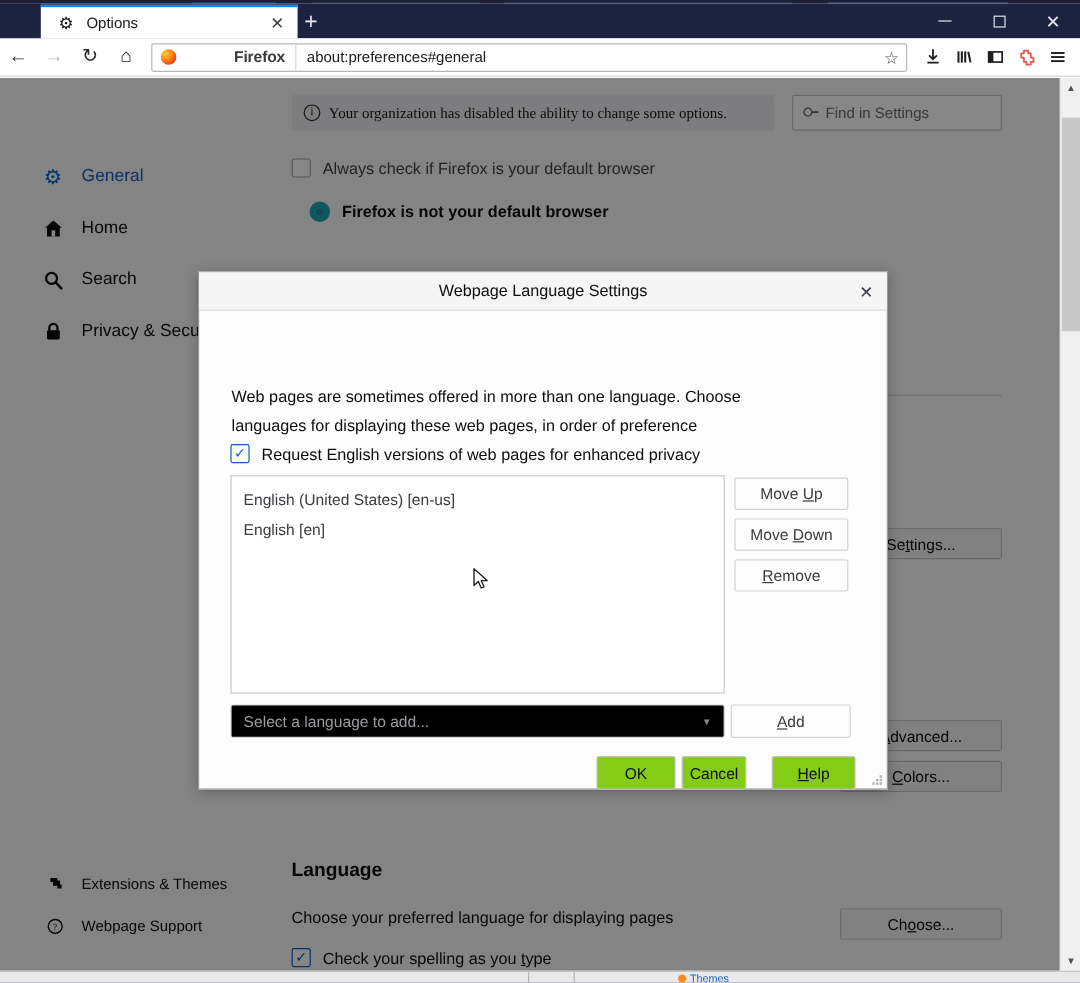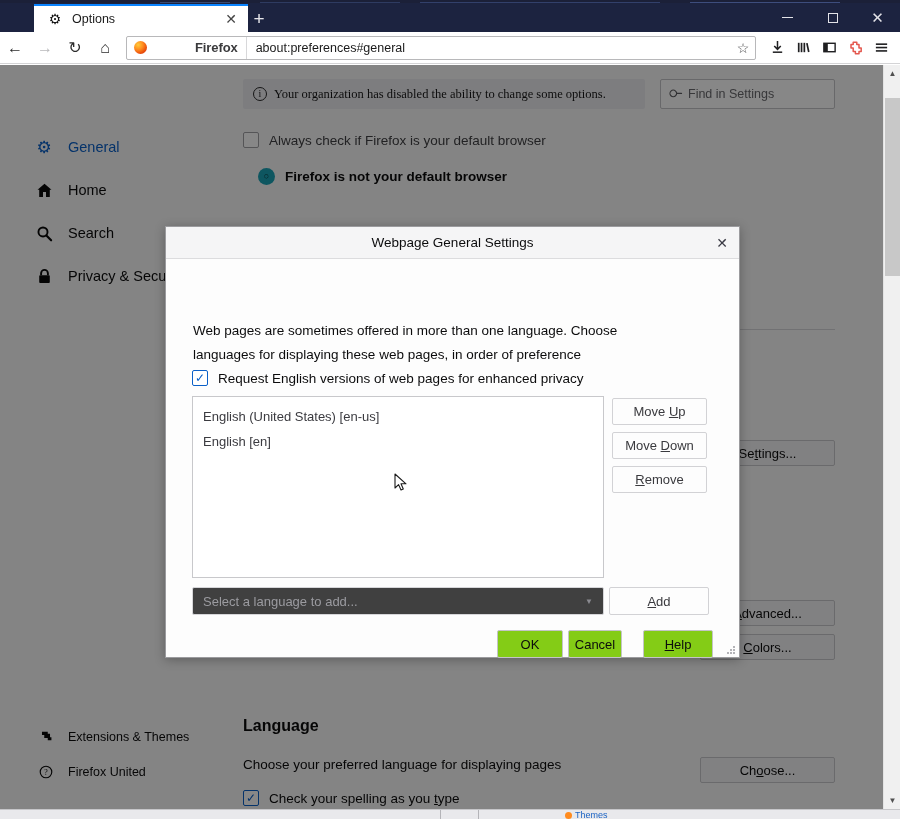--- a/index.html
+++ b/index.html
@@ -275,21 +275,21 @@
 
   .dlg-sidebtn {
     position:absolute; left: 446px; width: 95px; height: 27px;
     border: 1px solid #d2d2d5; background: #fdfdfd; border-radius: 2px;
     font-size: 13px; color: #3a3a3e;
     display:flex; align-items:center; justify-content:center; cursor:pointer;
   }
 
   #lang-select {
     position: absolute; left: 26px; top: 328px; width: 412px; height: 28px;
-    border: 1px solid #d6d6d9; background: #404040; border-radius: 2px;
+    border: 1px solid #d6d6d9; background: #000000; border-radius: 2px;
     display:flex; align-items:center; padding: 0 10px; cursor: pointer;
   }
   #lang-select .sel-text { flex:1; font-size: 13px; color: #9b9ba0; }
   #lang-select .caret { font-size: 8px; color: #8a8a90; }
   #add-button {
     position:absolute; left: 443px; top: 328px; width: 100px; height: 28px;
     border: 1px solid #d2d2d5; background: #fdfdfd; border-radius: 2px;
     font-size: 13px; color: #3a3a3e;
     display:flex; align-items:center; justify-content:center; cursor:pointer;
   }
@@ -461,21 +461,21 @@
           </span>
           <span class="side-label">Extensions &amp; Themes</span>
         </div>
         <div class="side-item small" style="top:693px;left:36px;gap:12px;">
           <span class="side-icon">
             <svg width="14" height="14" viewBox="0 0 16 16">
               <circle cx="8" cy="8" r="6.6" fill="none" stroke="#0a0a0a" stroke-width="1.3"></circle>
               <text x="8" y="11.4" font-size="9" text-anchor="middle" fill="#0a0a0a" font-family="Liberation Serif, serif">?</text>
             </svg>
           </span>
-          <span class="side-label">Firefox United</span>
+          <span class="side-label">Webpage Support</span>
         </div>
       </div>
 
       <div id="main-content">
 
         <div id="org-banner">
           <span class="info-icon">i</span>
           <span class="msg">Your organization has disabled the ability to change some options.</span>
         </div>
 
@@ -533,21 +533,21 @@
       <div id="v-scroll-thumb"></div>
       <div class="sb-arrow down">▼</div>
     </div>
   </div>
 
   <div id="modal-overlay"></div>
 
   <div id="lang-dialog">
 
     <div id="dialog-titlebar">
-      <span id="dialog-title">Webpage General Settings</span>
+      <span id="dialog-title">Webpage Language Settings</span>
       <span id="dialog-close">✕</span>
     </div>
 
     <div id="dialog-body">
 
       <div id="dlg-desc">Web pages are sometimes offered in more than one language. Choose languages for displaying these web pages, in order of preference</div>
 
       <div id="dlg-privacy-row">
         <span class="chk checked"></span>
         <span class="lbl">Request English versions of web pages for enhanced privacy</span>

